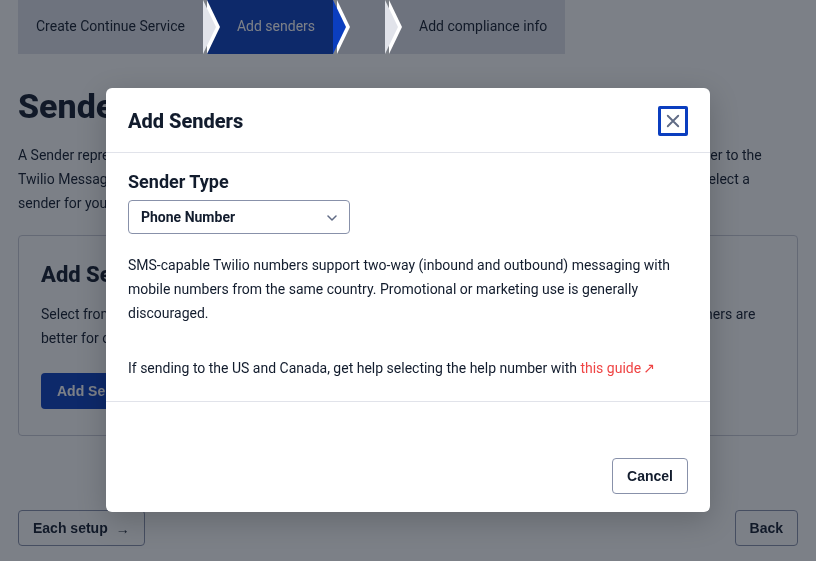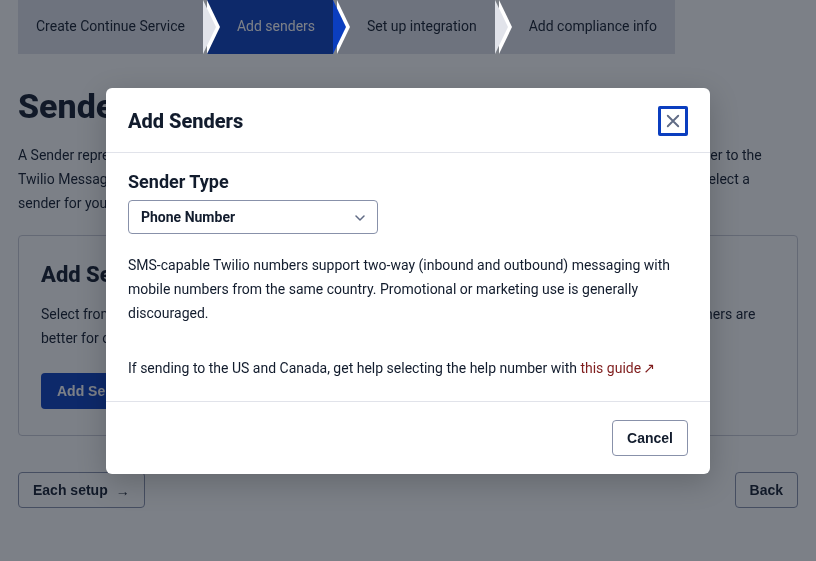--- a/index.html
+++ b/index.html
@@ -113,20 +113,21 @@
       border: 1px solid #8891aa;
       color: #121c2d;
       border-radius: 4px;
       font-weight: 600;
       font-size: 14px;
       padding: 9px 14px;
       cursor: pointer;
       display: inline-flex;
       align-items: center;
       gap: 8px;
+      margin-top: 38px;
     }
     .arrow-glyph {
       display: inline-block;
       transform: translateY(1px);
     }
     .bottom-right {
       display: flex;
       gap: 12px;
       align-items: center;
     }
@@ -177,42 +178,42 @@
       padding: 18px 22px 20px 22px;
       border-bottom: 1px solid #e1e3ea;
     }
     .field-label {
       font-size: 18px;
       font-weight: 700;
       margin-bottom: 8px;
       display: block;
     }
     .select {
-      width: 250px;
+      width: 222px;
       border: 1px solid #8891aa;
       border-radius: 4px;
       padding: 8px 12px;
       font-size: 14px;
       font-weight: 700;
       display: flex;
       justify-content: space-between;
       align-items: center;
       background: #fff;
       cursor: pointer;
       margin-bottom: 20px;
     }
     .chev { font-size: 11px; color: #606b85; }
     .modal-para {
       font-size: 14px;
       line-height: 1.7;
       margin-bottom: 32px;
     }
     .modal-para:last-child { margin-bottom: 0; }
     .link {
-      color: #7f1d1d;
+      color: #ef4444;
       text-decoration: none;
       cursor: pointer;
     }
     .ext-icon {
       display: inline-block;
       margin-left: 2px;
     }
     .modal-footer {
       padding: 18px 22px;
       display: flex;
@@ -229,21 +230,20 @@
       <div class="step-label">Create Continue Service</div>
       <div class="arrow-right"></div>
     </div>
     <div class="step active">
       <div class="arrow-notch"></div>
       <div class="step-label">Add senders</div>
       <div class="arrow-right"></div>
     </div>
     <div class="step">
       <div class="arrow-notch"></div>
-      <div class="step-label">Set up integration</div>
       <div class="arrow-right"></div>
     </div>
     <div class="step">
       <div class="arrow-notch"></div>
       <div class="step-label">Add compliance info</div>
     </div>
   </div>
 
   <h1 class="page-title">Sender Pool</h1>
   <p class="page-para">A Sender represents a specific channel, identity, number, or address you send messages from. By adding a Sender to the Twilio Messaging Service, the Messaging Service becomes capable of using that Sender to deliver messages. Select a sender for your use case.</p>

